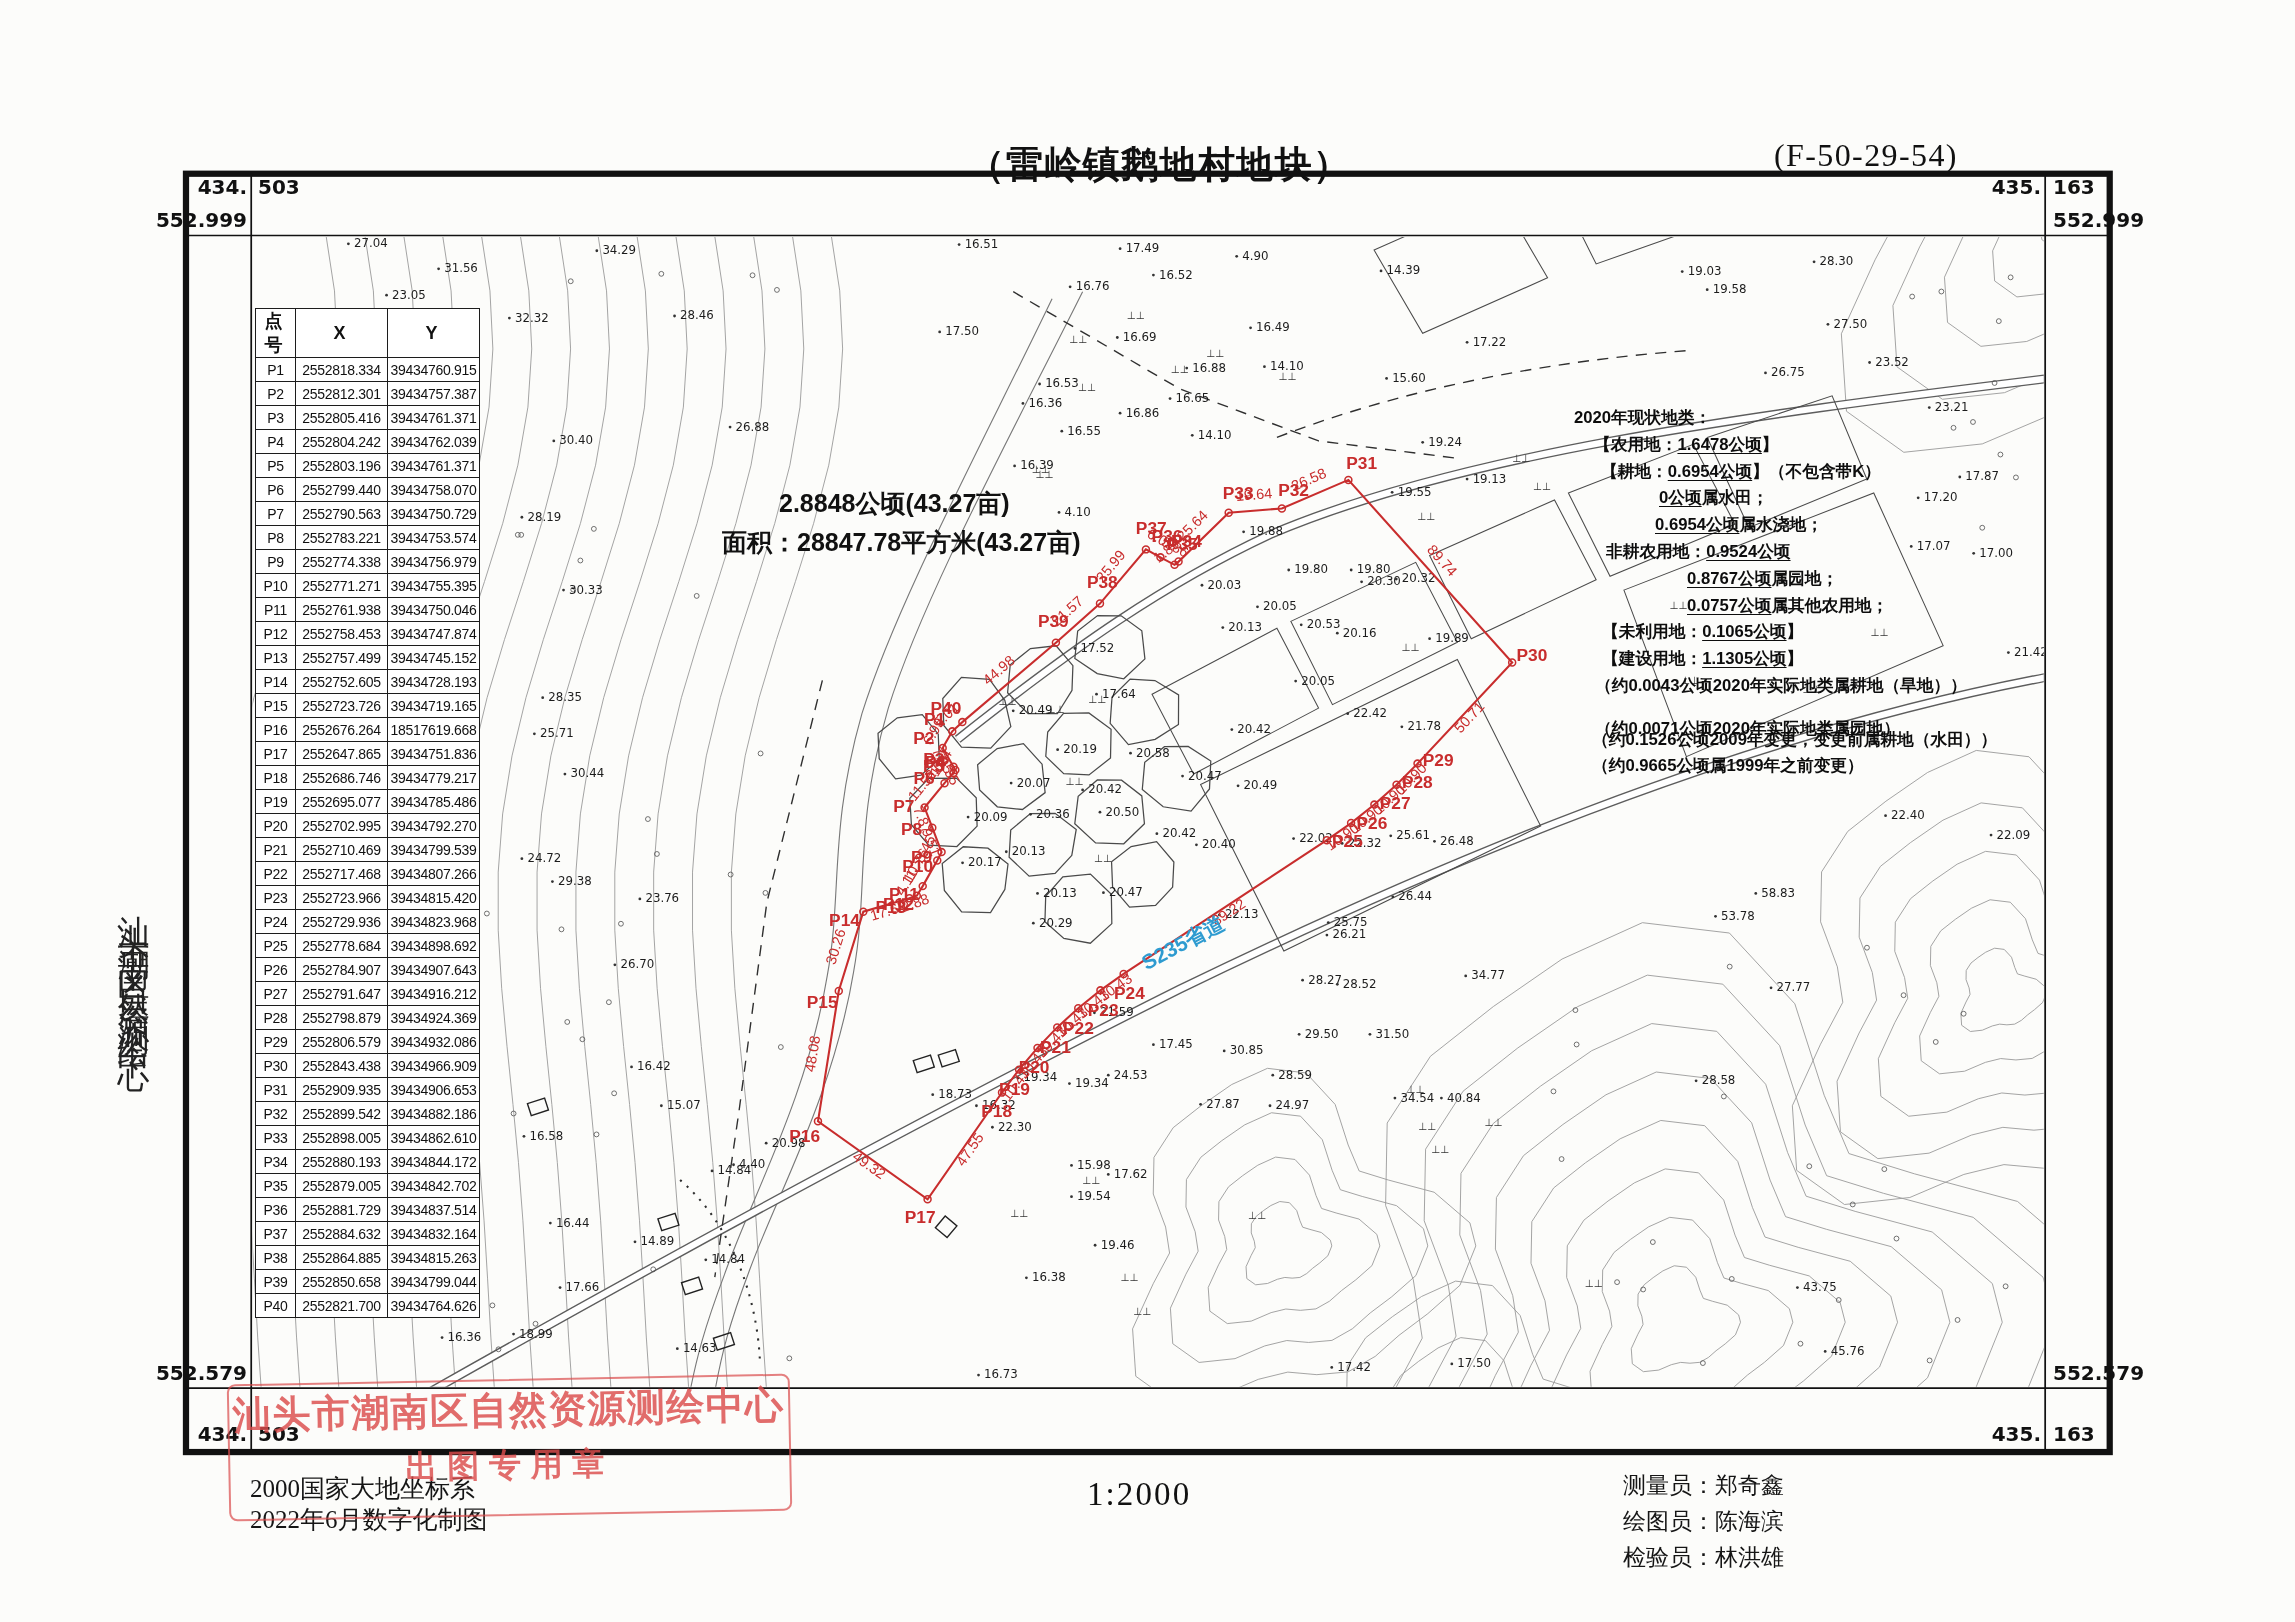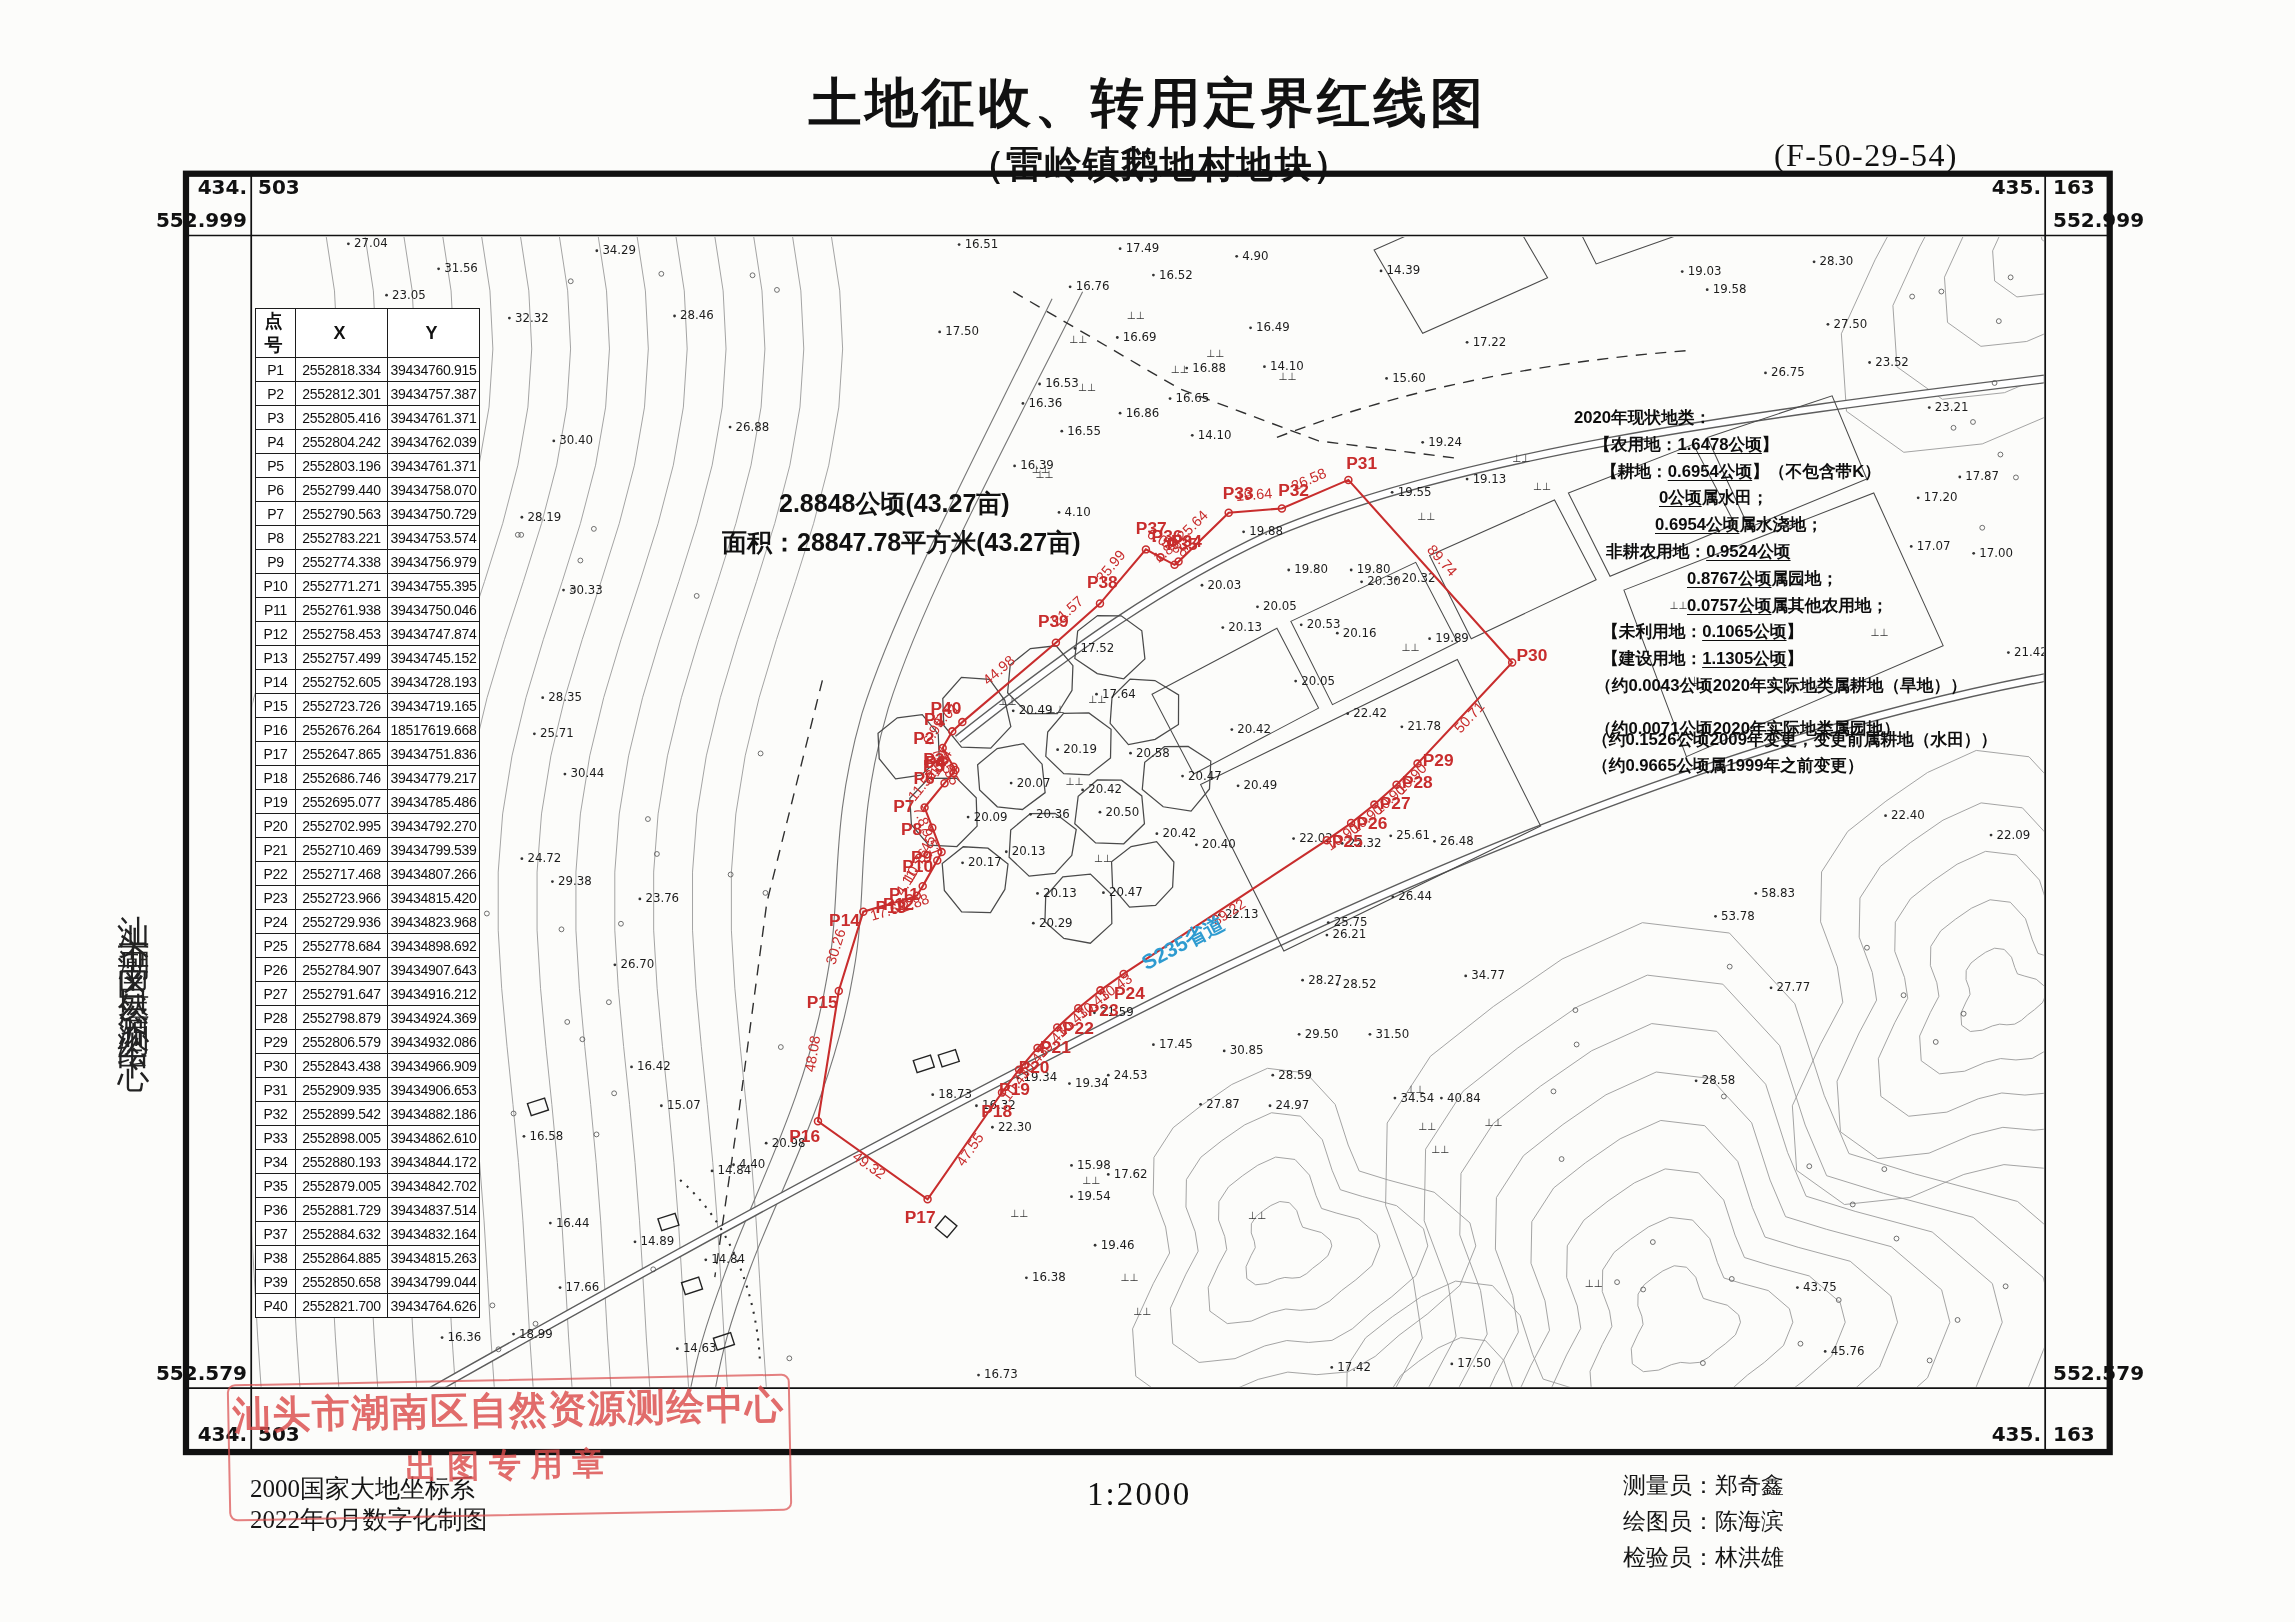--- a/index.html
+++ b/index.html
@@ -26,21 +26,20 @@
   .stamp .l2{font-size:32px;font-weight:700;letter-spacing:9.7px;margin-top:8.3px;color:rgba(218,76,76,.82);}
   .footer-serif{font-family:"Liberation Serif",serif;font-size:25px;color:#151515;}
   .scale-label{font-family:"Liberation Serif",serif;font-size:33px;letter-spacing:2.1px;text-align:center;}
   .staff-line{font-family:"Liberation Serif",serif;font-size:23px;color:#151515;}
 </style>
 </head>
 <body>
 
 <div class="page">
 
-  <div class="abs title" style="left:0;top:68px;width:2295px;text-align:center;">土地征收、转用定界红线图</div>
   <div class="abs subtitle" style="left:12px;top:140px;width:2295px;text-align:center;">（雷岭镇鹅地村地块）</div>
   <div class="abs sheetcode" style="left:1774px;top:137px;">(F-50-29-54)</div>
 
   <div class="abs sidebar-vert" style="left:112px;top:890px;height:569px;">汕头市潮南区自然资源测绘中心</div>
 
   <svg id="mapsvg" class="abs" style="left:0;top:0;" width="2295" height="1623" viewBox="0 0 3307 2338">
       <defs>
         <clipPath id="mc">
           <rect x="364" y="341" width="2581" height="1657"></rect>
         </clipPath>

